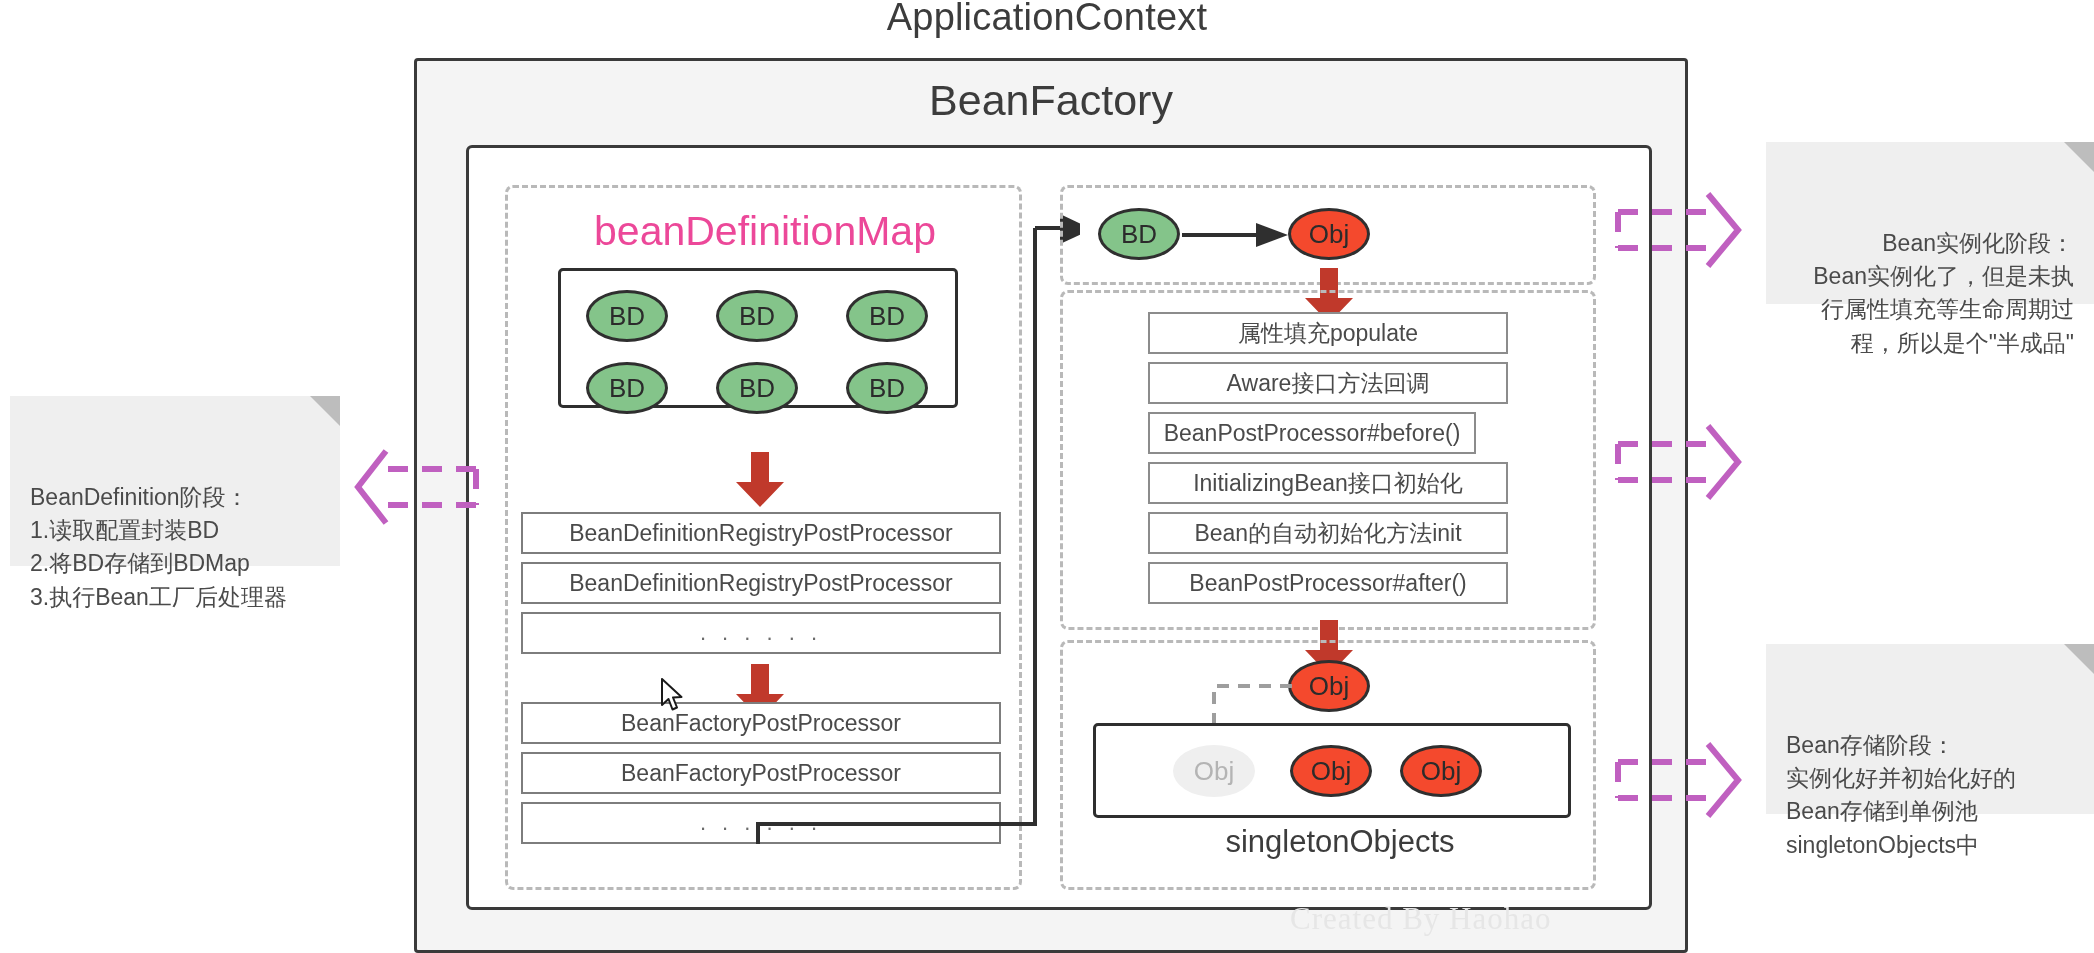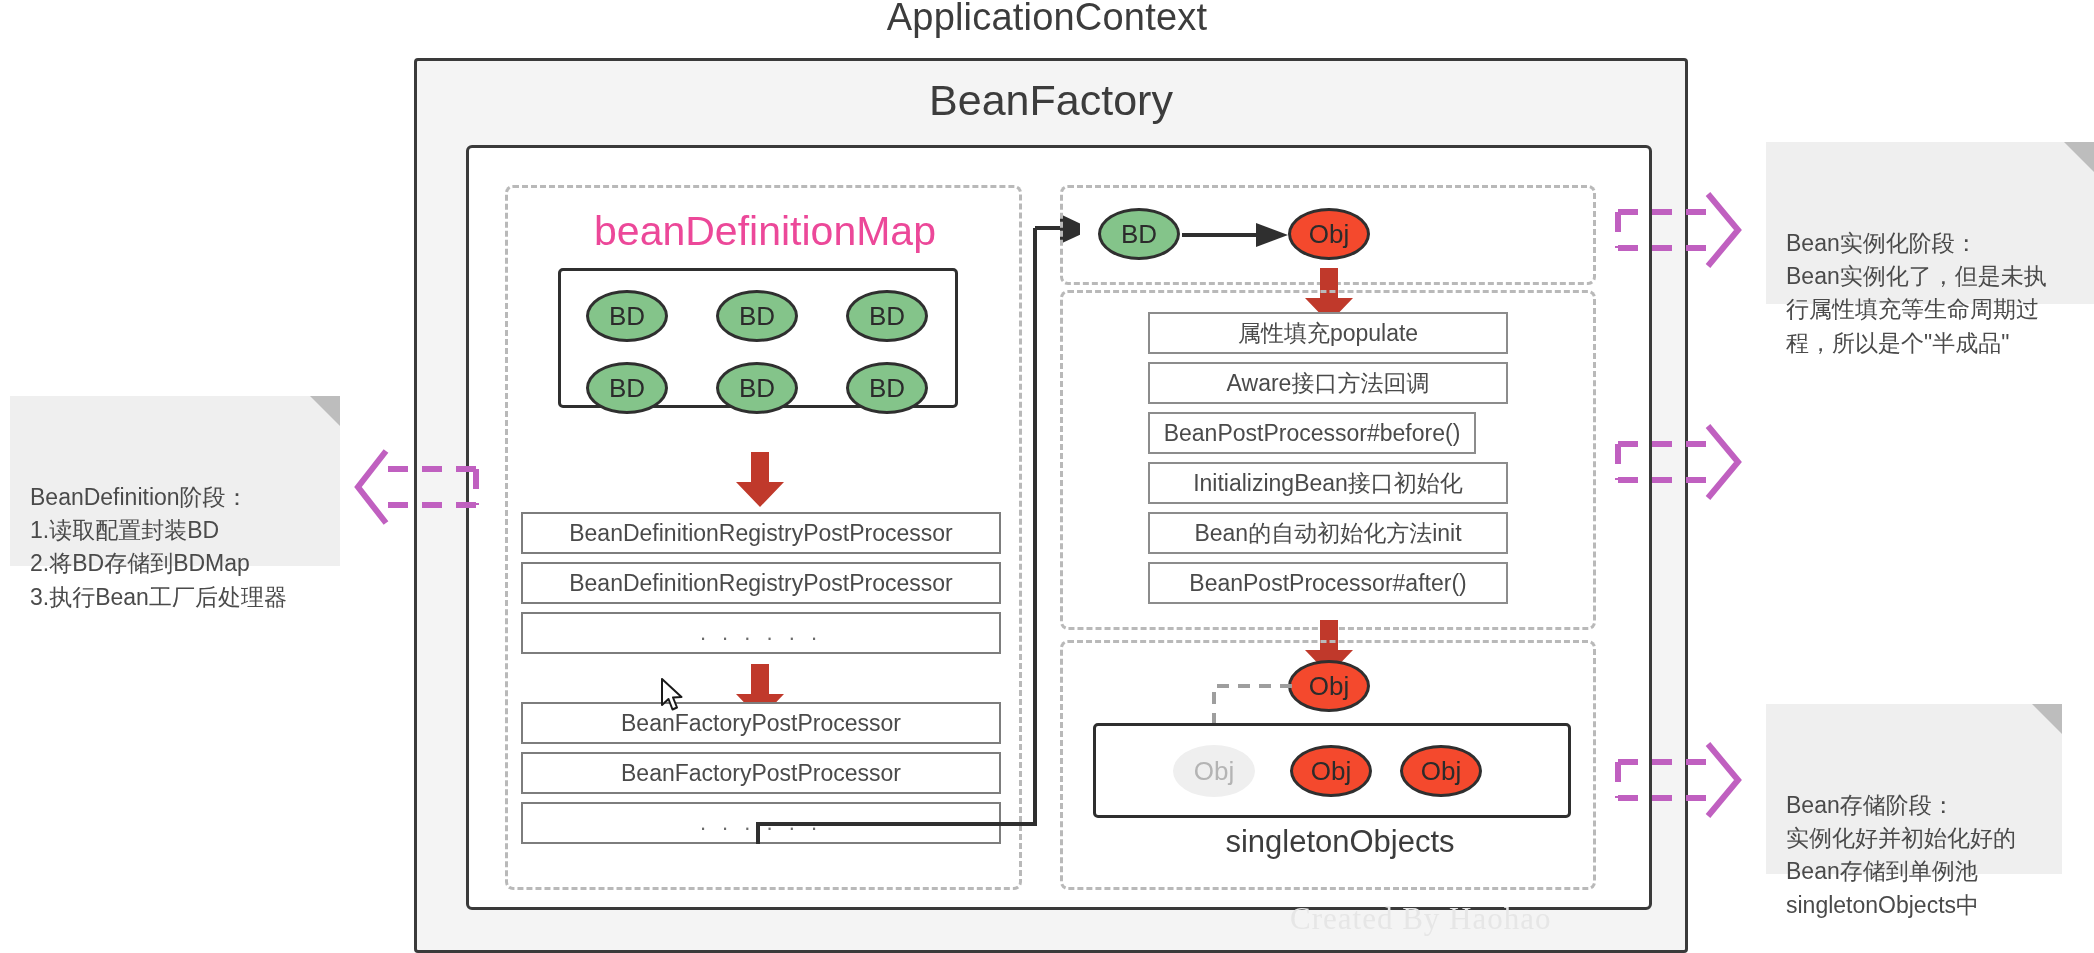--- a/index.html
+++ b/index.html
@@ -261,21 +261,21 @@
     <g fill="none" stroke="#c060c0" stroke-width="6" stroke-dasharray="20,14">
       <path d="M128 26 L36 26"></path>
       <path d="M128 62 L36 62"></path>
       <path d="M128 26 L128 62"></path>
     </g>
     <g fill="none" stroke="#c060c0" stroke-width="6">
       <path d="M38 8 L10 44 L38 80"></path>
     </g>
   </svg>
 
-  <div class="abs note" style="left:1766px; top:142px; width:328px; height:162px;">
+  <div class="abs note" style="left:1766px; top:142px; width:328px; height:162px;text-align:right;">
     <span class="fold"></span>
     <span>Bean实例化阶段：
 Bean实例化了，但是未执
 行属性填充等生命周期过
 程，所以是个"半成品"</span>
   </div>
   <svg class="abs" style="left:1612px; top:186px;" width="136" height="88" viewBox="0 0 136 88">
     <g fill="none" stroke="#c060c0" stroke-width="6" stroke-dasharray="20,14">
       <path d="M6 26 L98 26"></path>
       <path d="M6 62 L98 62"></path>
@@ -290,21 +290,21 @@
     <g fill="none" stroke="#c060c0" stroke-width="6" stroke-dasharray="20,14">
       <path d="M6 26 L98 26"></path>
       <path d="M6 62 L98 62"></path>
       <path d="M6 26 L6 62"></path>
     </g>
     <g fill="none" stroke="#c060c0" stroke-width="6">
       <path d="M96 8 L126 44 L96 80"></path>
     </g>
   </svg>
 
-  <div class="abs note" style="left:1766px; top:704px; width:296px; height:170px;">
+  <div class="abs note" style="left:1766px; top:644px; width:328px; height:170px;">
     <span class="fold"></span>
     <span>Bean存储阶段：
 实例化好并初始化好的
 Bean存储到单例池
 singletonObjects中</span>
   </div>
   <svg class="abs" style="left:1612px; top:736px;" width="136" height="88" viewBox="0 0 136 88">
     <g fill="none" stroke="#c060c0" stroke-width="6" stroke-dasharray="20,14">
       <path d="M6 26 L98 26"></path>
       <path d="M6 62 L98 62"></path>

